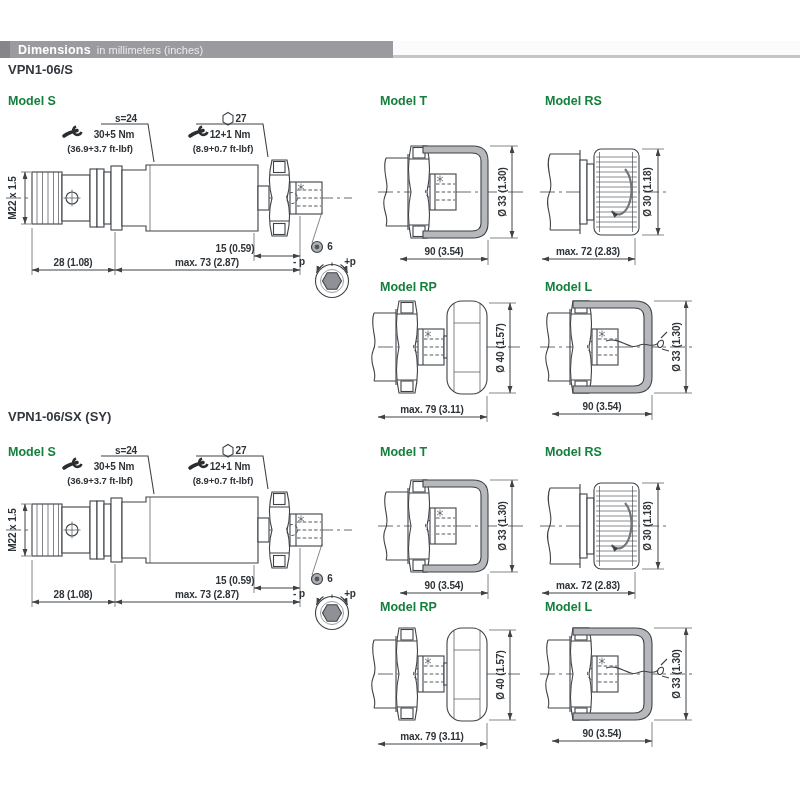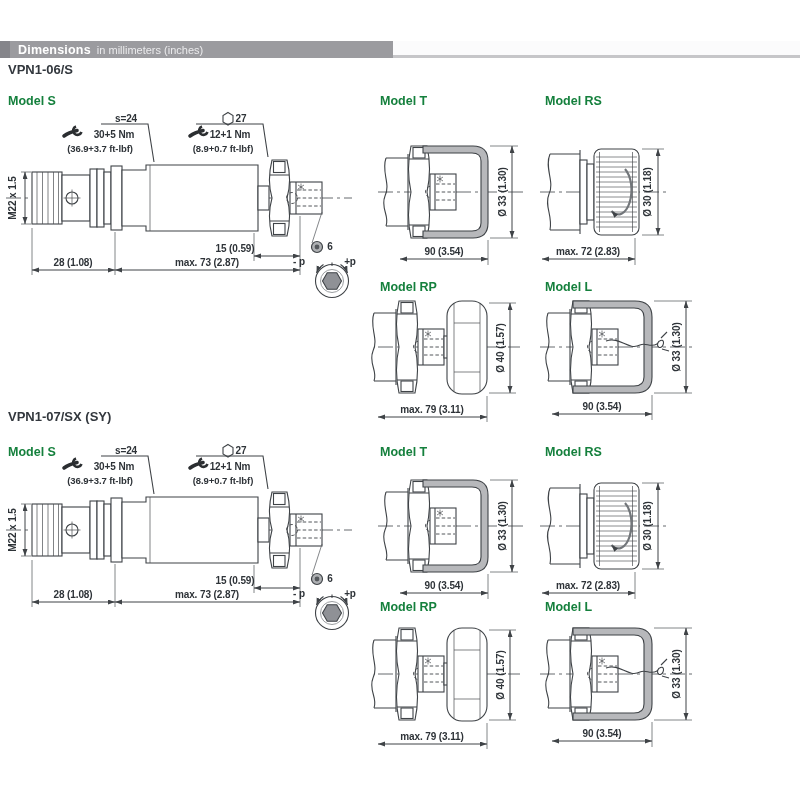--- a/index.html
+++ b/index.html
@@ -88,21 +88,21 @@
 </svg>
 
 <div class="hdr-chip"></div>
 <div class="hdr-bar">
   <span class="hdr-title">Dimensions</span>
   <span class="hdr-sub">in millimeters (inches)</span>
 </div>
 <div class="hdr-cont"></div>
 
 <div class="sec-title" style="left:8px;top:63px">VPN1-06/S</div>
-<div class="sec-title" style="left:8px;top:410px">VPN1-07/SX (SY)</div>
+<div class="sec-title" style="left:8px;top:410px">VPN1-06/SX (SY)</div>
 
 <div class="model-label" style="left:8px;top:95px">Model S</div>
 <div class="model-label" style="left:380px;top:95px">Model T</div>
 <div class="model-label" style="left:545px;top:95px">Model RS</div>
 <div class="model-label" style="left:380px;top:281px">Model RP</div>
 <div class="model-label" style="left:545px;top:281px">Model L</div>
 
 <div class="model-label" style="left:8px;top:446px">Model S</div>
 <div class="model-label" style="left:380px;top:446px">Model T</div>
 <div class="model-label" style="left:545px;top:446px">Model RS</div>

